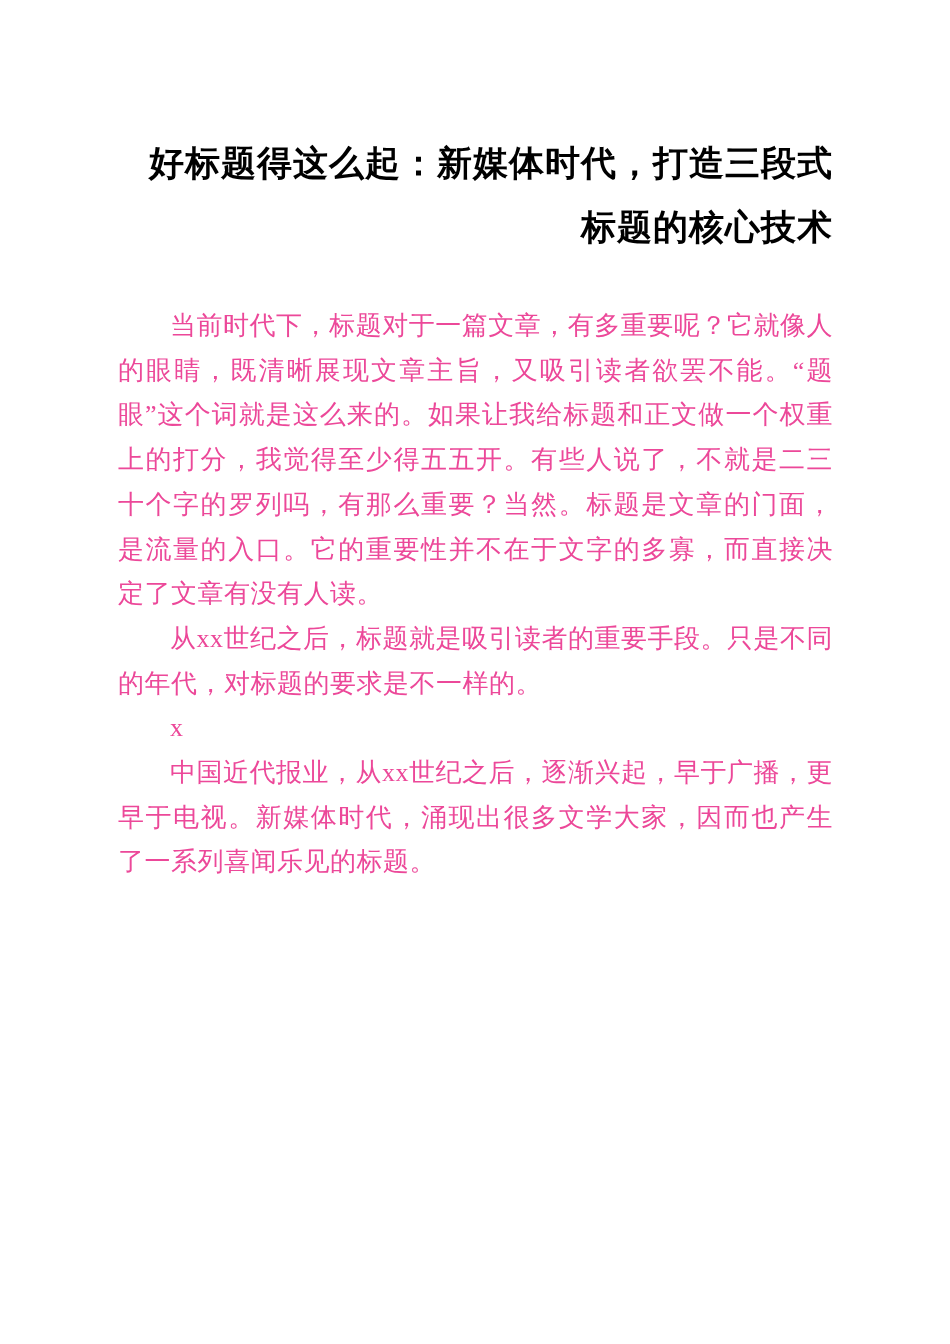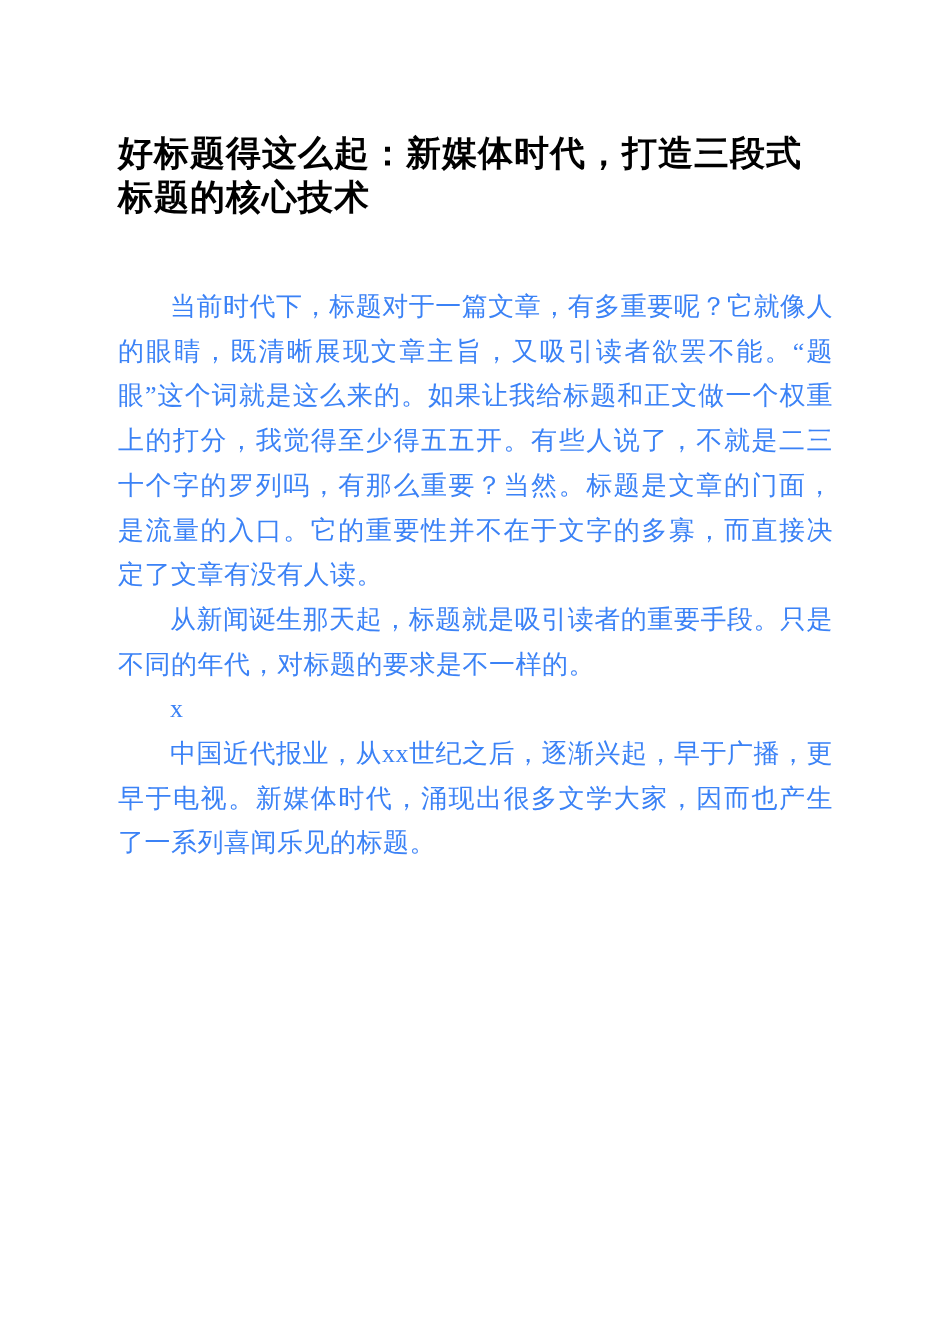--- a/index.html
+++ b/index.html
@@ -15,43 +15,43 @@
     width: 950px;
     height: 1344px;
     background: #ffffff;
     color: #000000;
     padding: 132px 117px 0 118px;
     font-family: "Liberation Serif", "DejaVu Serif", serif;
   }
 
   .doc-title {
     font-size: 35px;
-    line-height: 44px;
+    line-height: 64px;
     font-weight: bold;
-    text-align: left;
+    text-align: right;
     letter-spacing: 1px;
-    margin-bottom: 65px;
+    margin-bottom: 44px;
     color: #000000;
   }
 
   .doc-body p {
     font-size: 26px;
     line-height: 44.7px;
     text-align: justify;
     text-indent: 2em;
     font-weight: 300;
     letter-spacing: 0.5px;
-    color: #3b82f6;
+    color: #ec4899;
   }
 </style>
 </head>
 <body>
 
 <div class="page">
   <h1 class="doc-title">好标题得这么起：新媒体时代，打造三段式标题的核心技术</h1>
 
   <div class="doc-body">
     <p>当前时代下，标题对于一篇文章，有多重要呢？它就像人的眼睛，既清晰展现文章主旨，又吸引读者欲罢不能。“题眼”这个词就是这么来的。如果让我给标题和正文做一个权重上的打分，我觉得至少得五五开。有些人说了，不就是二三十个字的罗列吗，有那么重要？当然。标题是文章的门面，是流量的入口。它的重要性并不在于文字的多寡，而直接决定了文章有没有人读。</p>
-    <p>从新闻诞生那天起，标题就是吸引读者的重要手段。只是不同的年代，对标题的要求是不一样的。</p>
+    <p>从xx世纪之后，标题就是吸引读者的重要手段。只是不同的年代，对标题的要求是不一样的。</p>
     <p>x</p>
     <p>中国近代报业，从xx世纪之后，逐渐兴起，早于广播，更早于电视。新媒体时代，涌现出很多文学大家，因而也产生了一系列喜闻乐见的标题。</p>
   </div>
 </div>
 
 </body></html>

